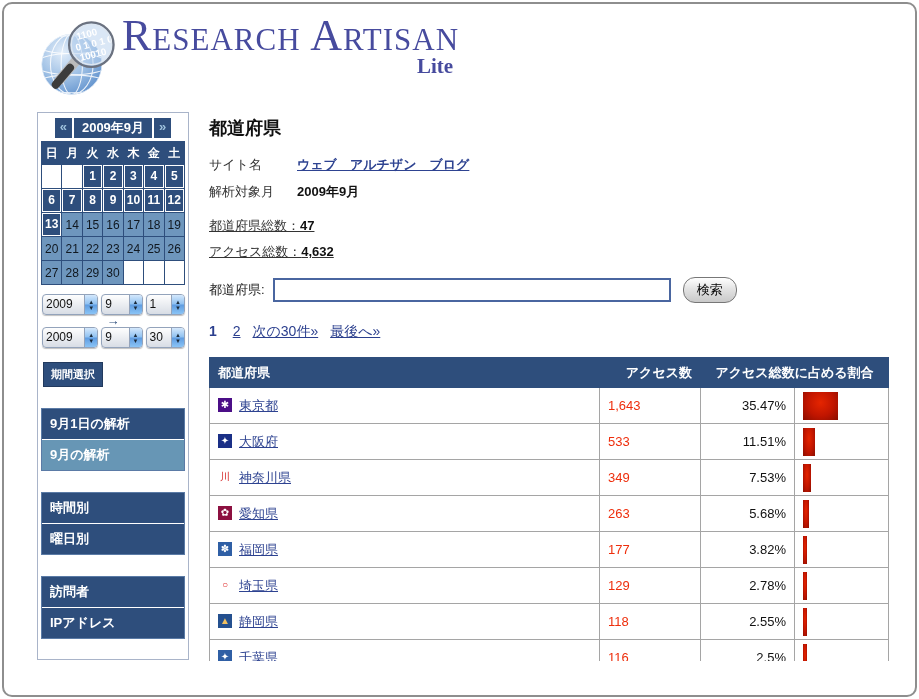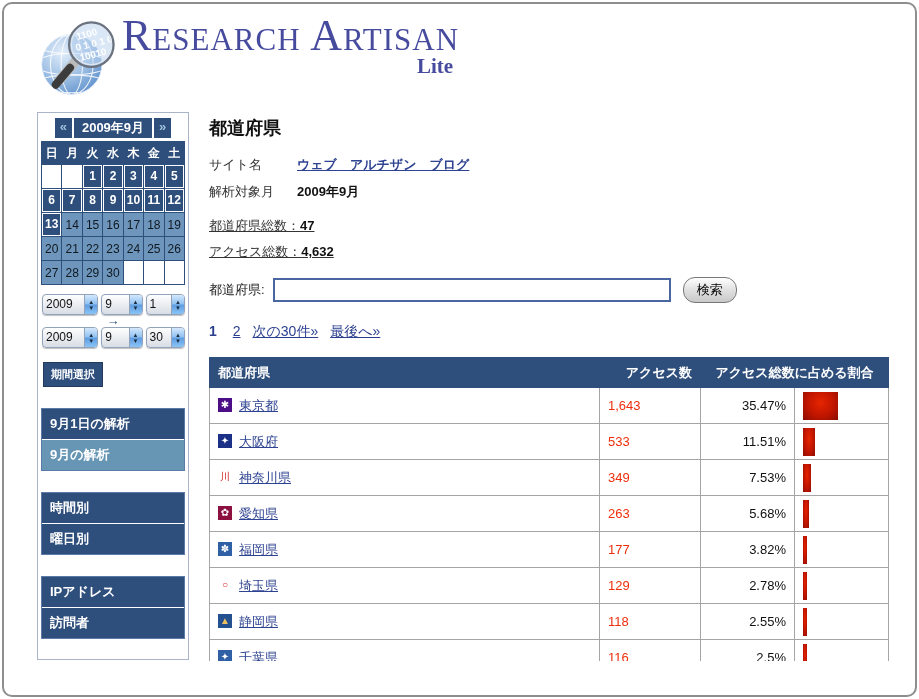--- a/index.html
+++ b/index.html
@@ -293,22 +293,22 @@
       <div id="menu">
           <div class="menu-group">
             <div class="menu-item">9月1日の解析</div>
             <div class="menu-item active">9月の解析</div>
           </div>
           <div class="menu-group">
             <div class="menu-item">時間別</div>
             <div class="menu-item">曜日別</div>
           </div>
           <div class="menu-group">
+            <div class="menu-item">訪問者</div>
             <div class="menu-item">IPアドレス</div>
-            <div class="menu-item">訪問者</div>
           </div>
         </div>
     </div>
 
     <div class="main">
       <div class="page-title">都道府県</div>
 
       <div class="info-row">
         <span class="info-label">サイト名</span>
         <span class="site-link">ウェブ　アルチザン　ブログ</span>

